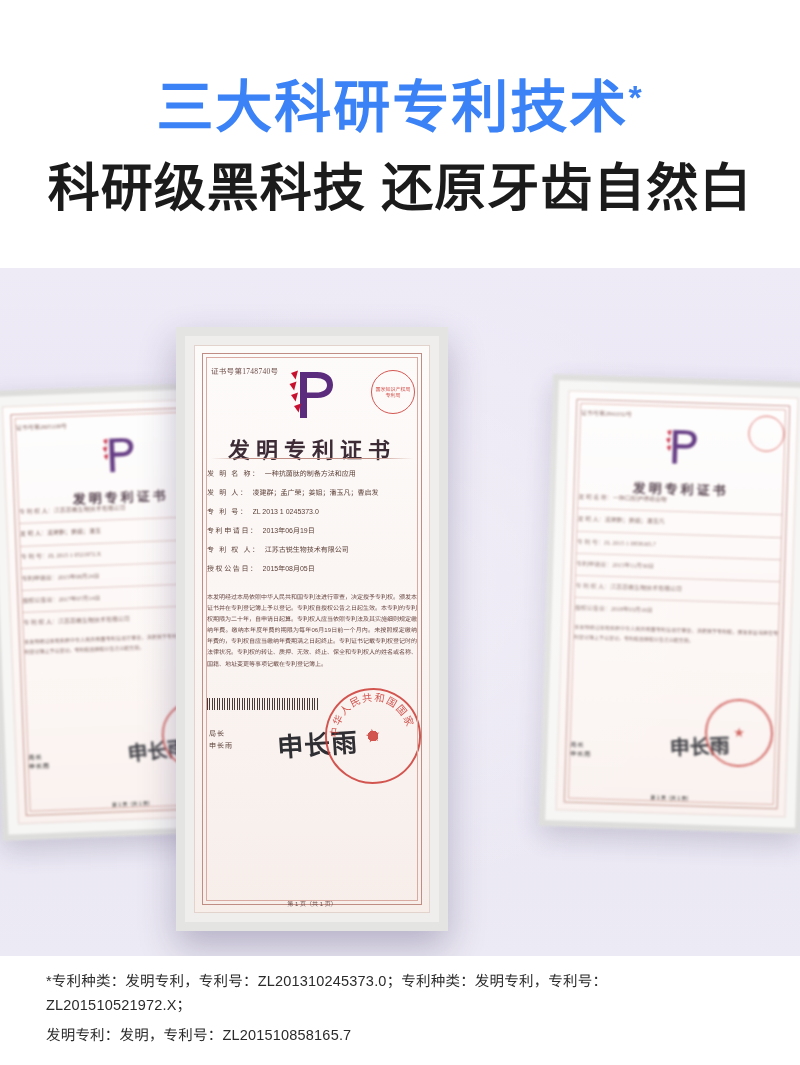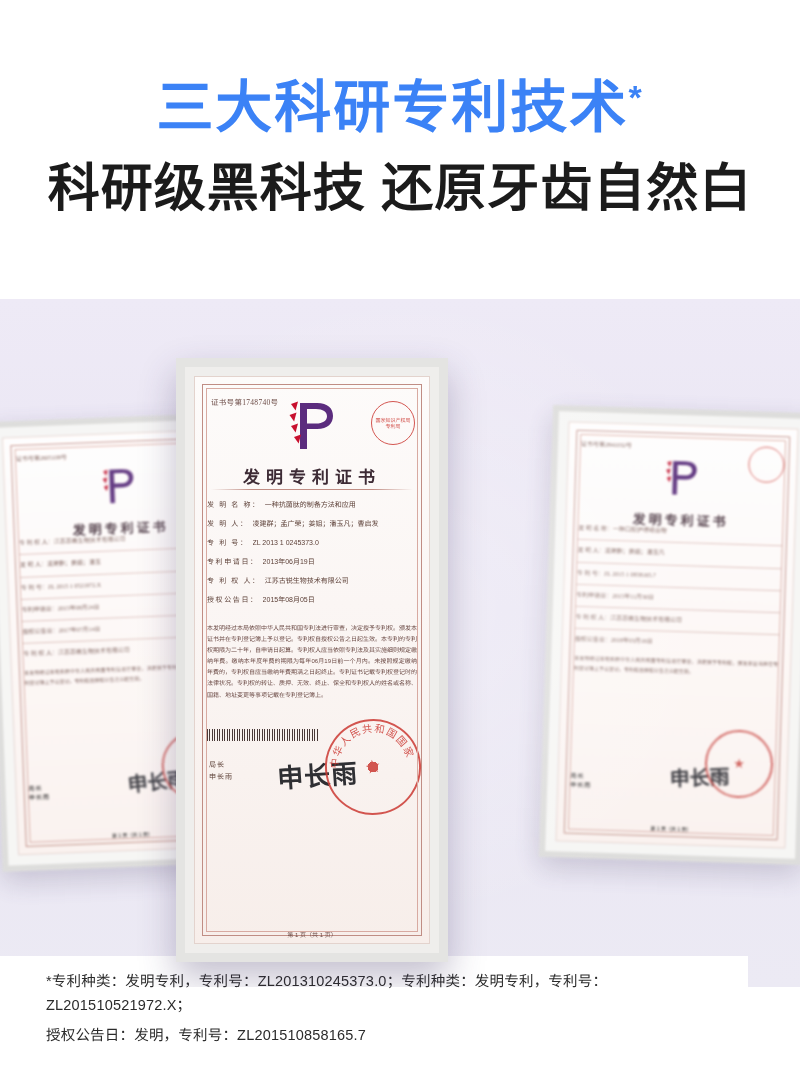--- a/index.html
+++ b/index.html
@@ -38,21 +38,20 @@
     letter-spacing:1px;
     color:#1b1b1b;
     white-space:nowrap;
   }
 
   
   .photo{
     position:absolute;left:0;top:268px;width:800px;height:688px;
     background:linear-gradient(180deg,#eeeaf6 0%,#e9e5f3 45%,#eceaf4 100%);
     overflow:hidden;
-    margin-top:31px;
   }
   
   .photo:after{
     content:"";position:absolute;inset:0;
     background:radial-gradient(ellipse at 50% 45%, rgba(255,255,255,0.35) 0%, rgba(255,255,255,0) 60%);
     pointer-events:none;
   }
 
   
   .cert{
@@ -113,21 +112,21 @@
   }
   .c-no{
     font-size:7.5px;color:#6b4a45;letter-spacing:0.3px;
   }
   .emblem{
     position:absolute;left:50%;top:22px;transform:translateX(-50%);
     width:60px;height:56px;
   }
   .c-title{
     position:absolute;left:0;right:0;top:86px;text-align:center;
-    font-size:17px;letter-spacing:6px;font-weight:bold;color:#3d2b35;
+    font-size:22px;letter-spacing:6px;font-weight:bold;color:#3d2b35;
     font-family:"Liberation Serif","DejaVu Serif",serif;
   }
   .c-rule{
     position:absolute;left:16px;right:16px;top:112px;height:1px;
     background:linear-gradient(90deg,rgba(190,140,130,0) 0%,#c08d84 20%,#c08d84 80%,rgba(190,140,130,0) 100%);
   }
   .c-fields{
     position:absolute;left:12px;right:12px;top:122px;
   }
   .c-field{
@@ -393,16 +392,16 @@
         </div>
 
         <div class="c-pageno">第 1 页（共 1 页）</div>
       </div>
     </div>
 
   </div>
 
   <div class="footnote">
     <p>*专利种类：发明专利，专利号：ZL201310245373.0；专利种类：发明专利，专利号：ZL201510521972.X；</p>
-    <p>授权公告日：发明，专利号：ZL201510858165.7</p>
+    <p>发明专利：发明，专利号：ZL201510858165.7</p>
   </div>
 
 </div>
 
 </body></html>

